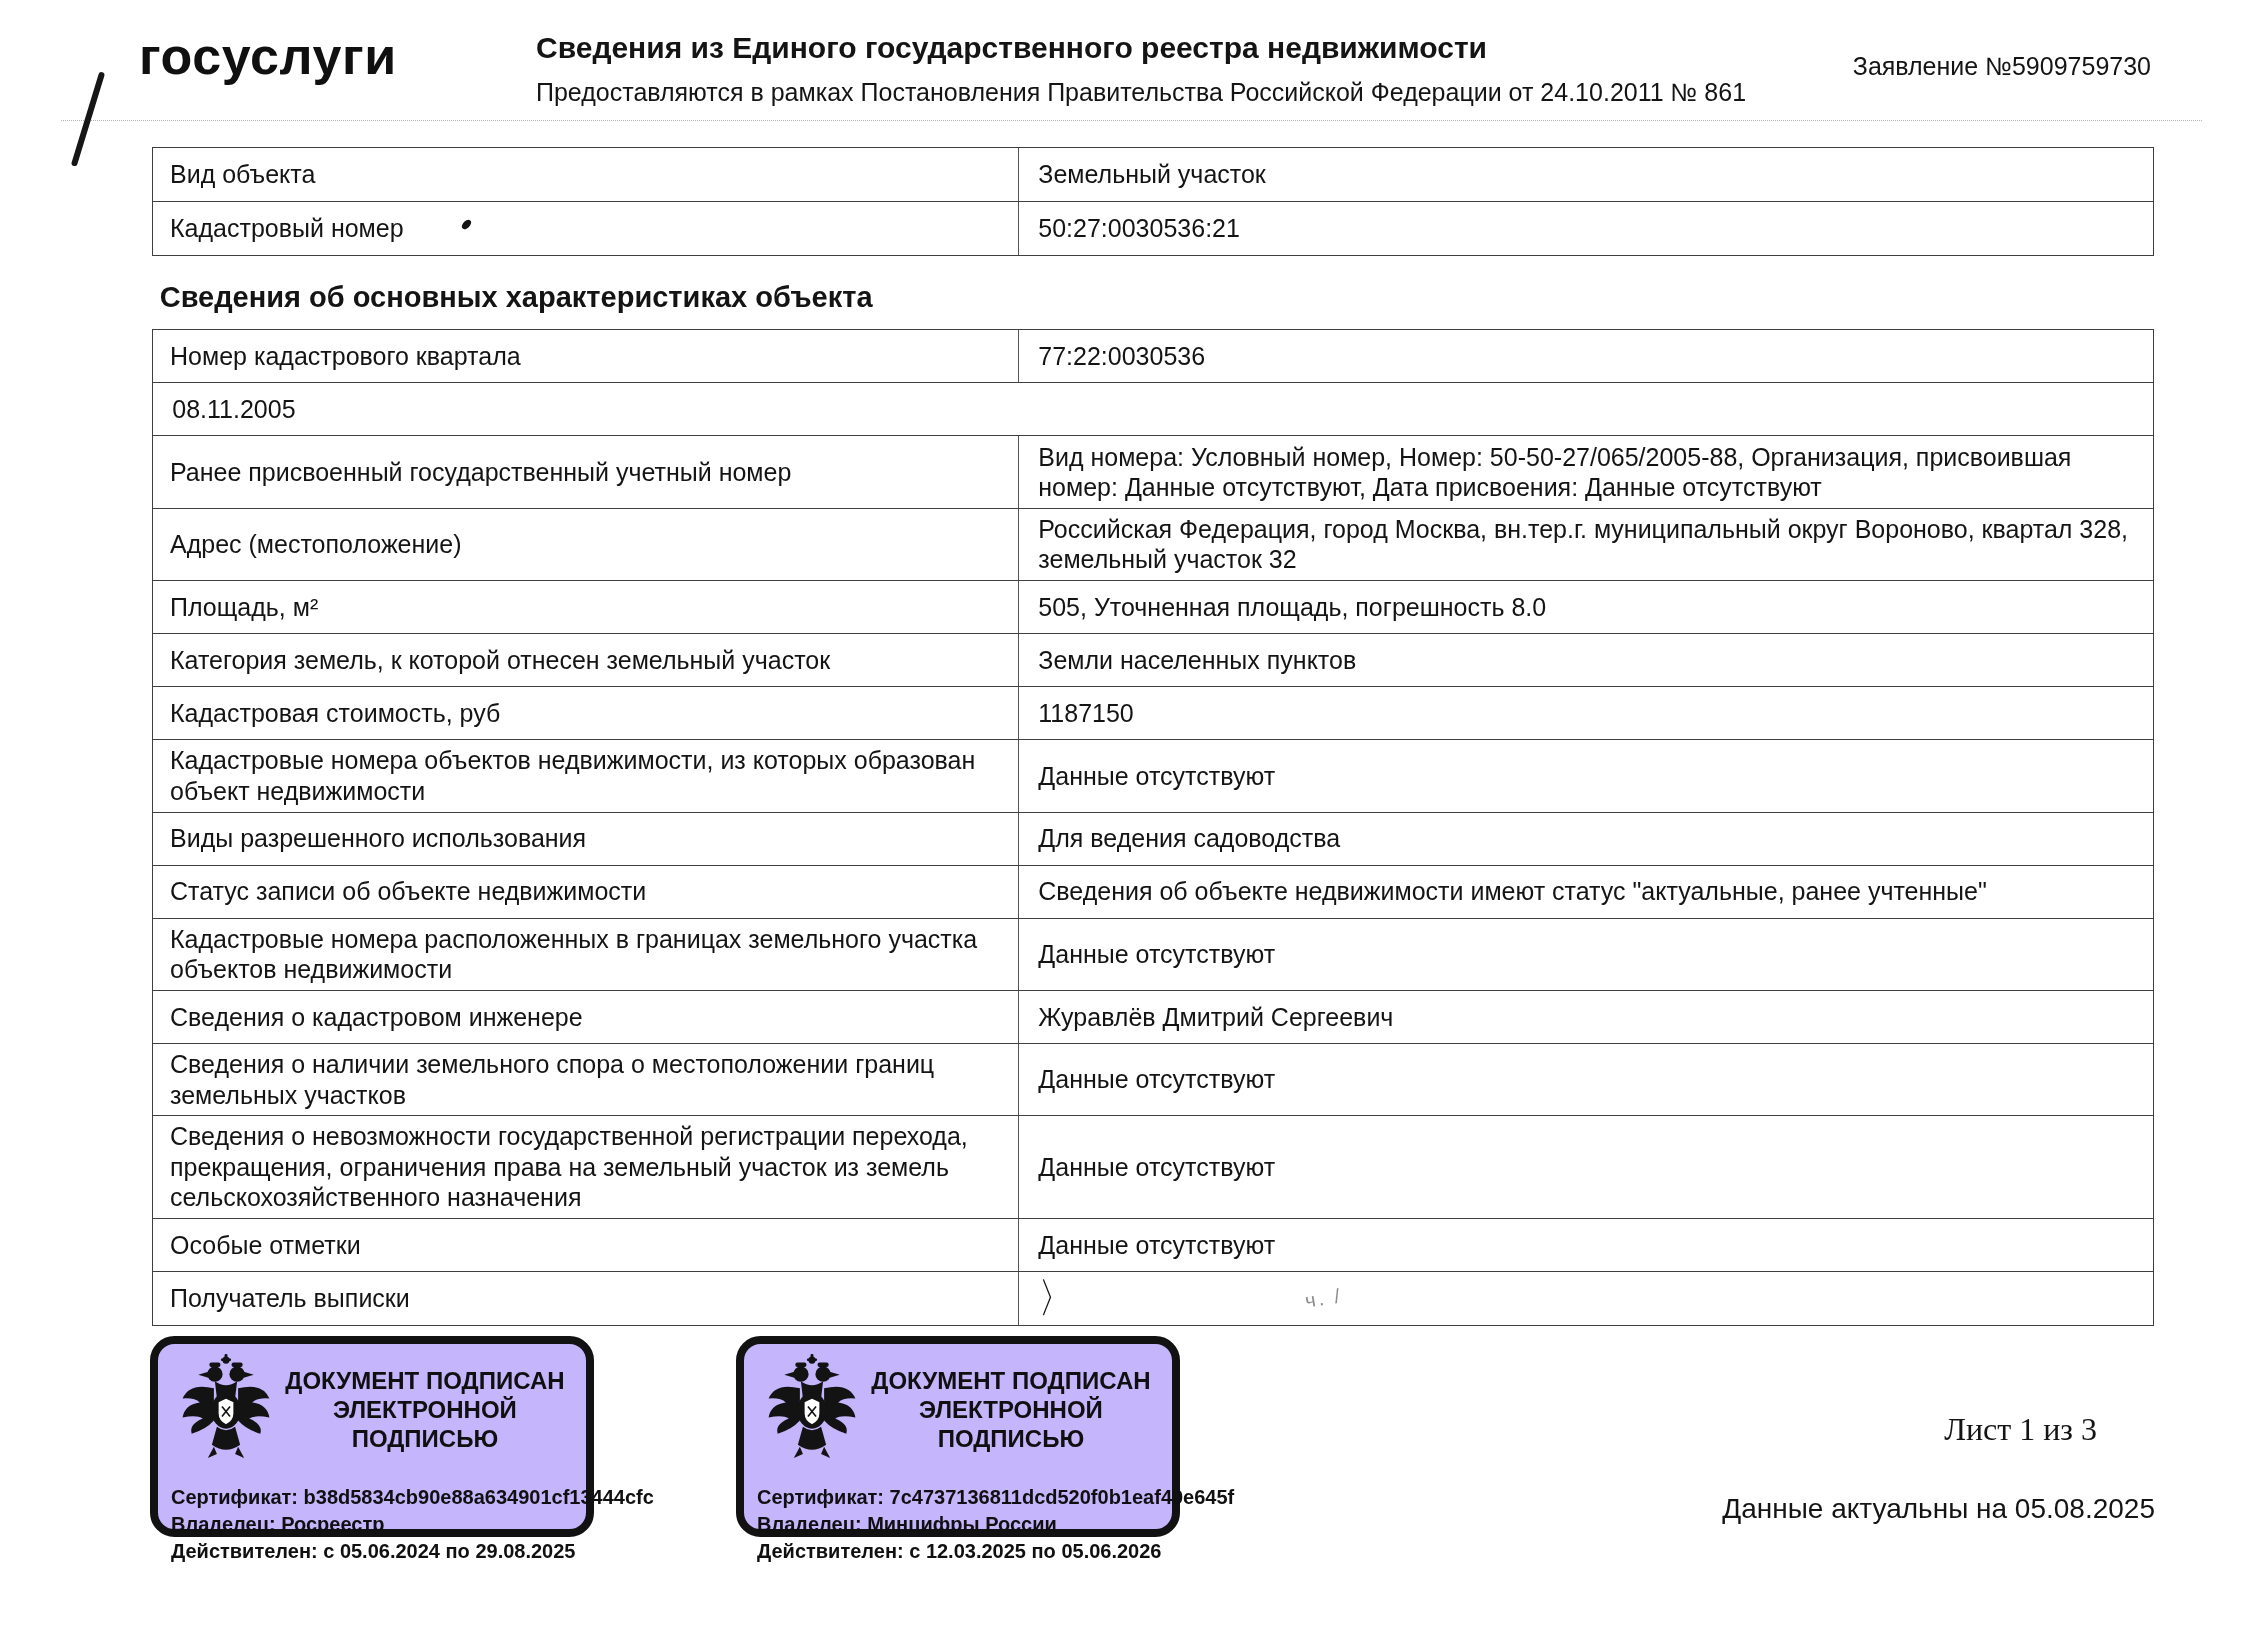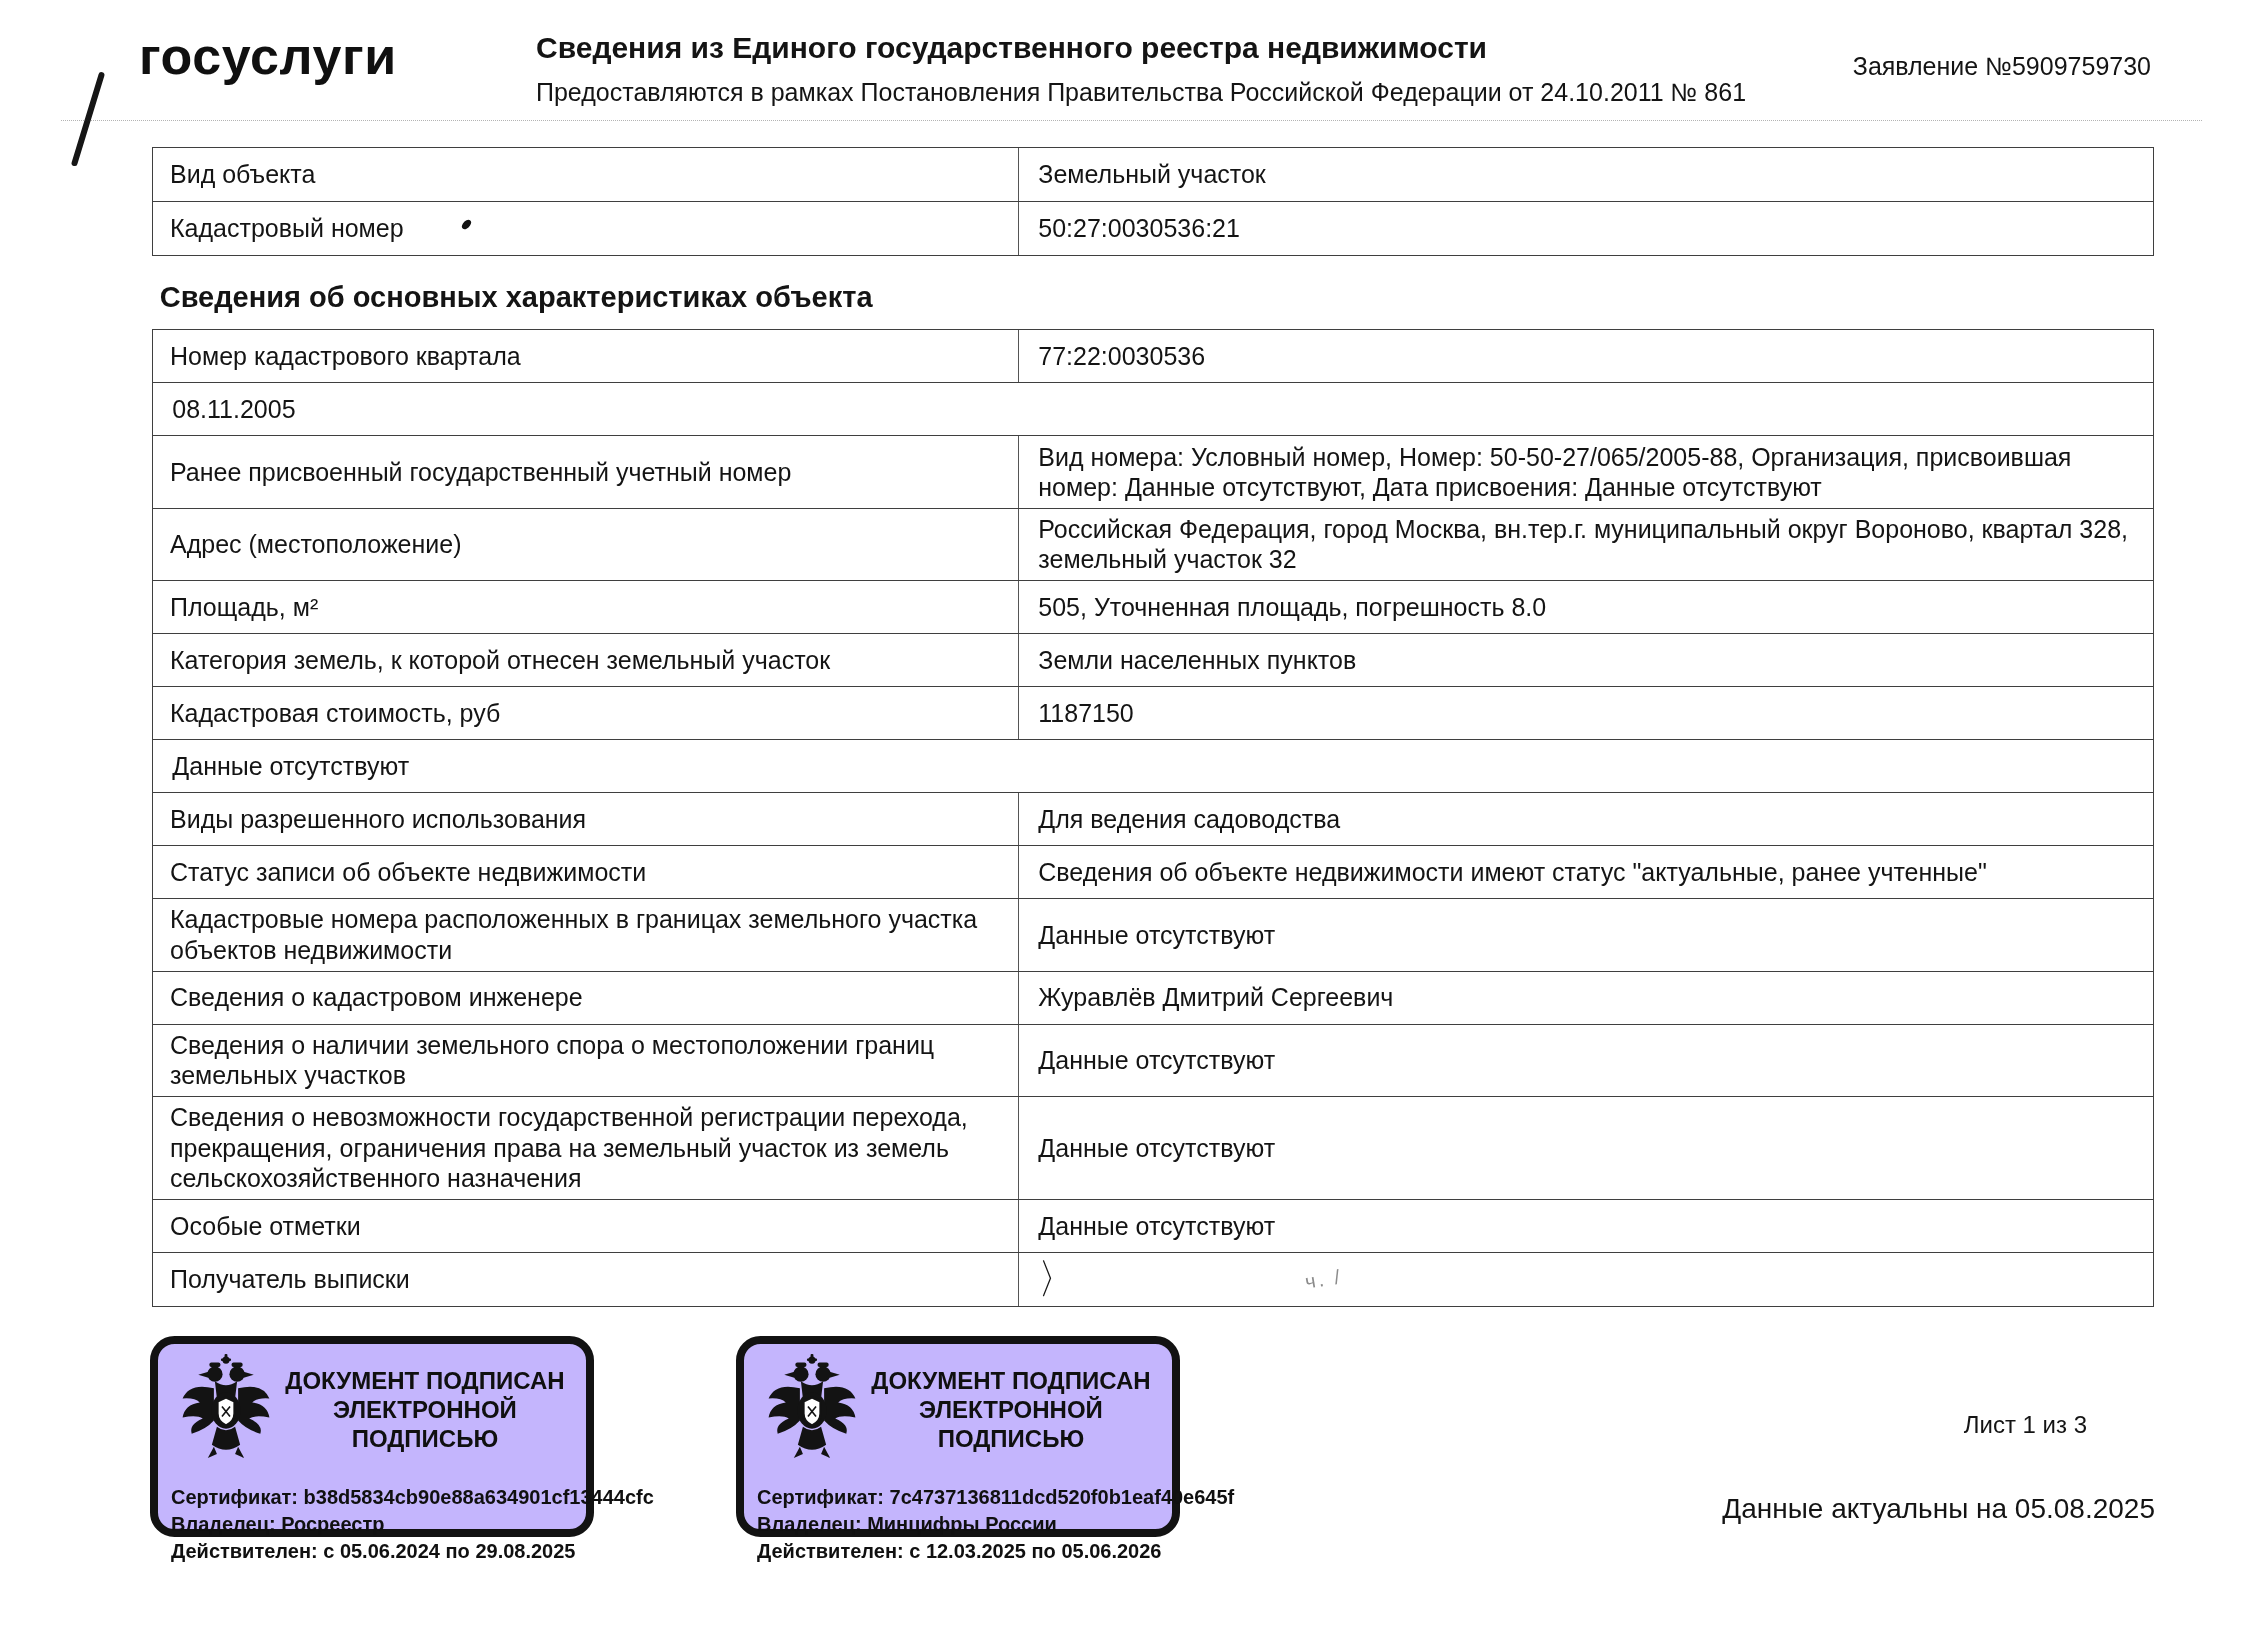--- a/index.html
+++ b/index.html
@@ -61,21 +61,21 @@
   .stamp.s1{left:736px;}
   .stamp-top{display:flex;align-items:center;}
   .emblem{flex:0 0 auto;width:102px;height:111px;margin-left:3.9px;}
   .stamp-title{
     flex:1 1 auto;text-align:center;font-size:24px;font-weight:bold;
     line-height:1.22;padding:0 2.6px;color:#101010;
   }
   .stamp-details{margin-top:19px;font-size:20px;font-weight:bold;line-height:1.34;color:#101010;}
   .stamp-details div{white-space:nowrap;}
   
-  .page-label{position:absolute;right:174px;top:1411px;font-size:24px;}
+  .page-label{position:absolute;right:164px;top:1411px;font-size:32px;font-family:Liberation Serif, serif;}
   .data-actual{position:absolute;right:106px;top:1493px;font-size:28px;text-align:right;}
 </style>
 </head>
 <body>
 
 <div class="pen-stroke"></div>
 <div class="logo">госуслуги</div>
 <div class="head-block">
   <div class="doc-title">Сведения из Единого государственного реестра недвижимости</div>
   <div class="doc-subtitle">Предоставляются в рамках Постановления Правительства Российской Федерации от 24.10.2011 № 861</div>
@@ -126,20 +126,21 @@
     <div class="cell label">Категория земель, к которой отнесен земельный участок</div>
     <div class="cell value">Земли населенных пунктов</div>
   </div>
 
   <div class="row">
     <div class="cell label">Кадастровая стоимость, руб</div>
     <div class="cell value">1187150</div>
   </div>
 
   <div class="row">
+    <div class="cell label">Кадастровые номера объектов недвижимости, из которых образован объект недвижимости</div>
     <div class="cell value">Данные отсутствуют</div>
   </div>
 
   <div class="row">
     <div class="cell label">Виды разрешенного использования</div>
     <div class="cell value">Для ведения садоводства</div>
   </div>
 
   <div class="row">
     <div class="cell label">Статус записи об объекте недвижимости</div>

